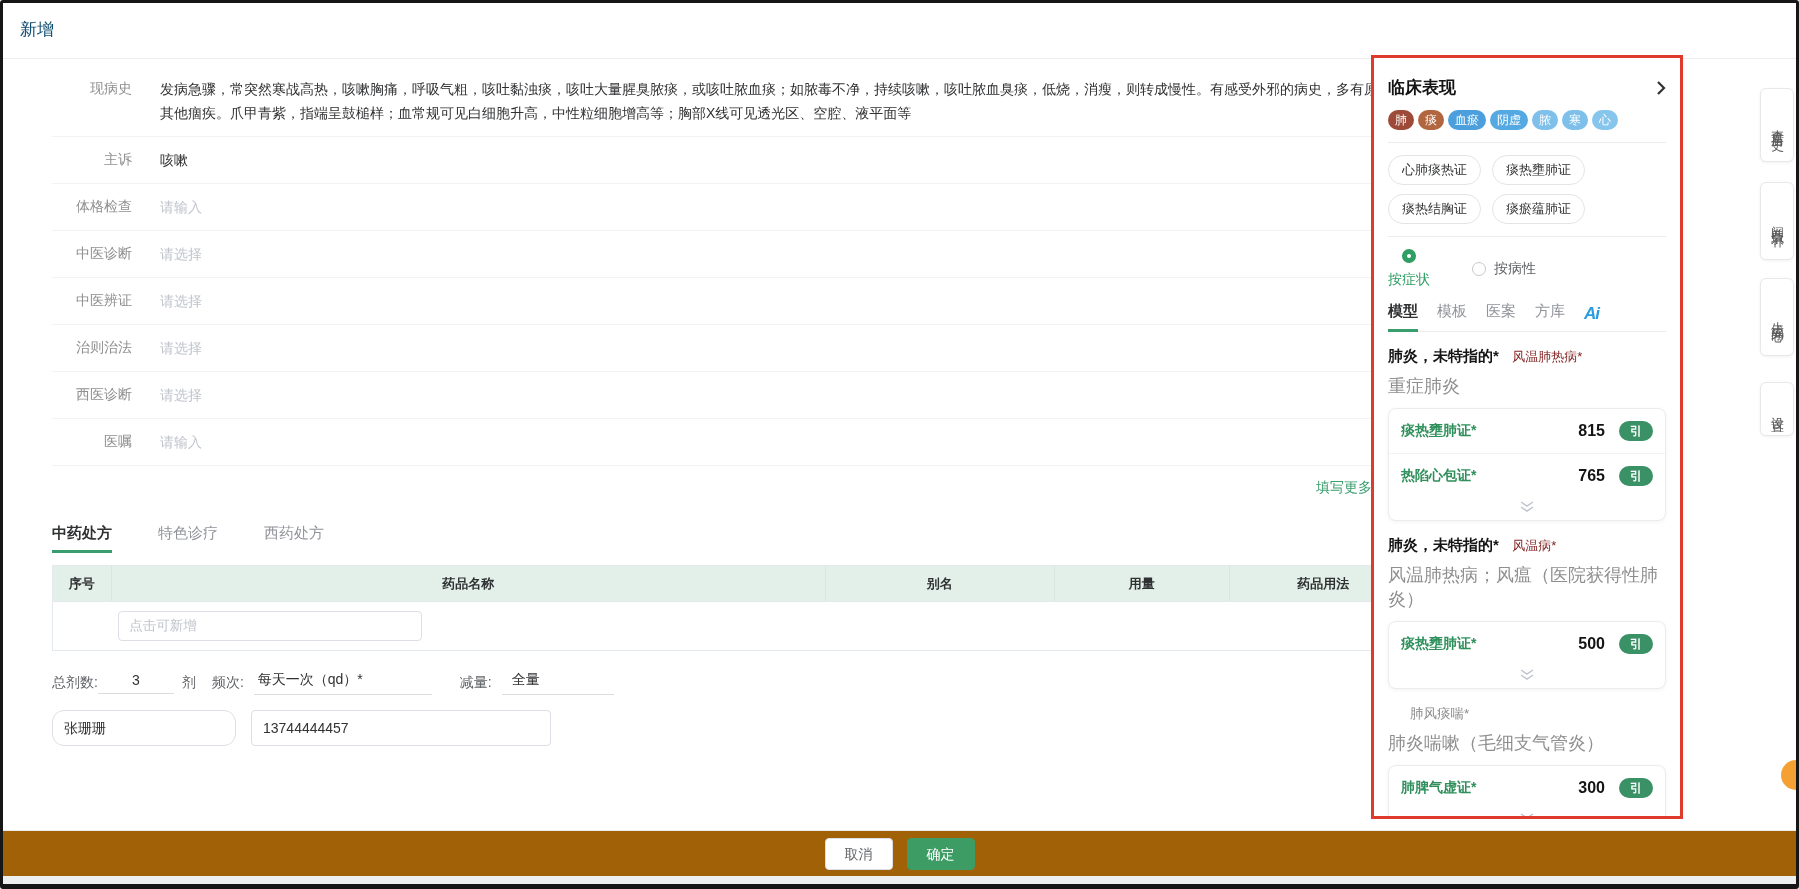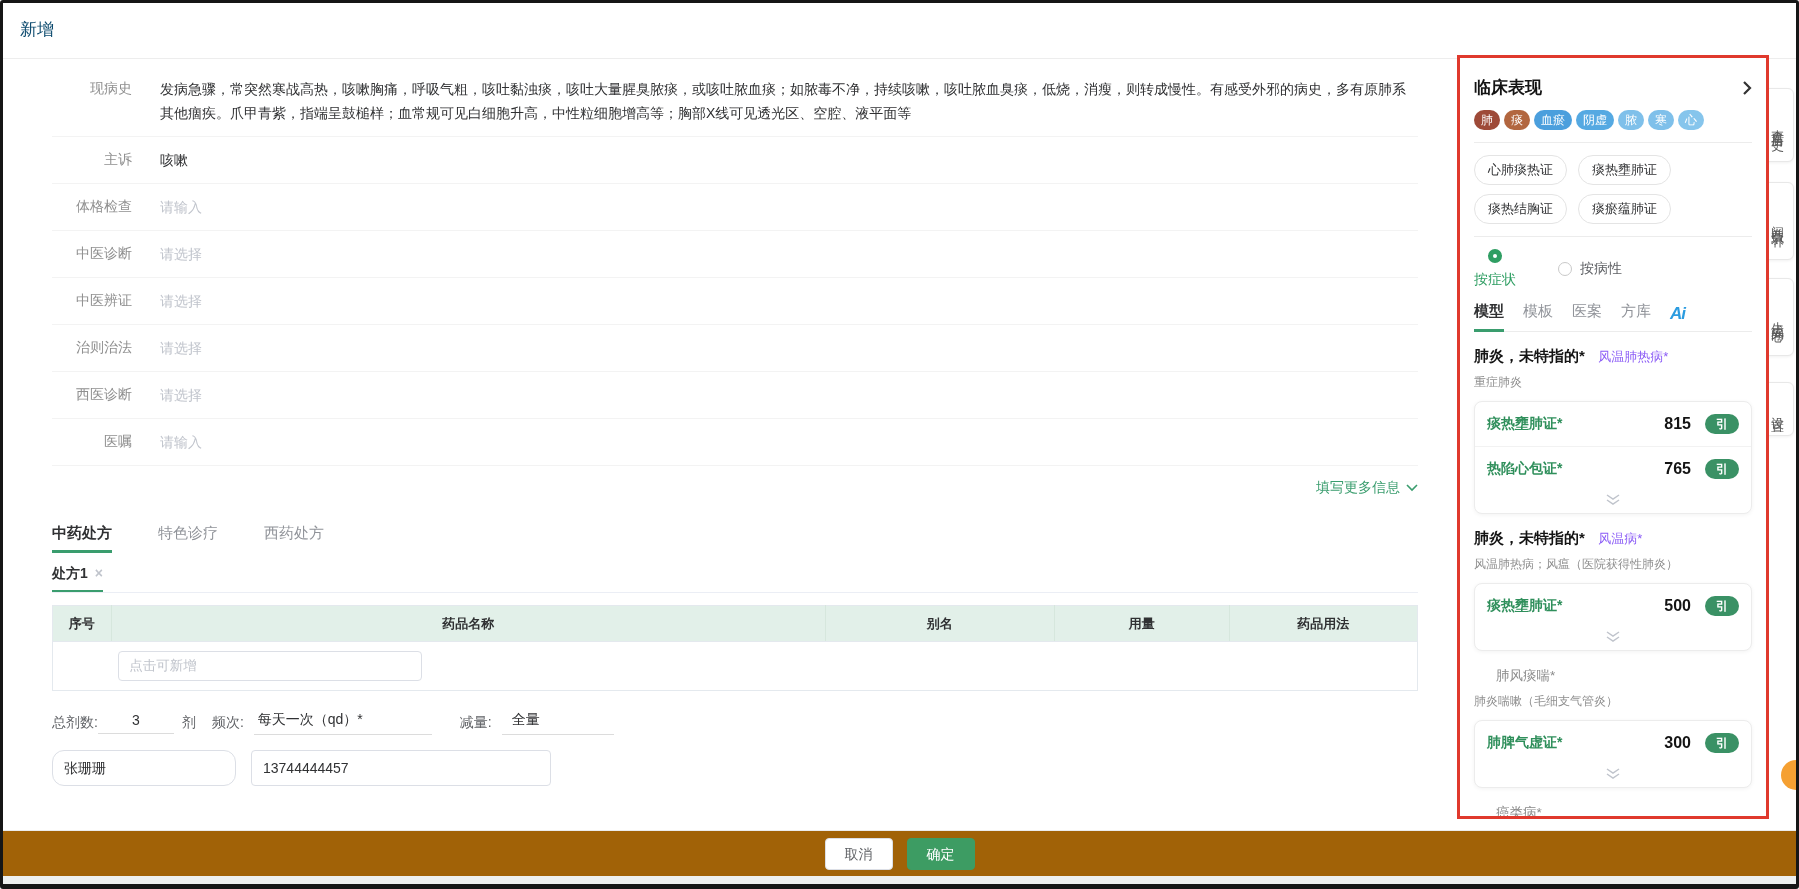--- a/index.html
+++ b/index.html
@@ -58,21 +58,21 @@
   .t-phone{width:276px;}
 
   
   .footer{position:absolute;left:0;right:0;top:830px;height:46px;background:#a16207;border-top:1px solid #ececec;display:flex;align-items:center;justify-content:center;gap:14px;z-index:8;}
   .btn{font-size:14px;border-radius:4px;padding:8px 19px;cursor:pointer;line-height:1;}
   .btn-cancel{background:#fff;border:1px solid #dcdfe6;color:#606266;}
   .btn-ok{background:#3d9c63;border:1px solid #3d9c63;color:#fff;}
   .bottom-strip{position:absolute;left:0;right:0;top:876px;height:10px;background:#eef0ef;z-index:8;}
 
   
-  .panel{position:absolute;left:1457px;top:55px;width:312px;height:764px;box-sizing:border-box;border:3px solid #e0392d;background:#fff;padding:18px 14px 12px;overflow:hidden;z-index:6;}
+  .panel{position:absolute;left:1371px;top:55px;width:312px;height:764px;box-sizing:border-box;border:3px solid #e0392d;background:#fff;padding:18px 14px 12px;overflow:hidden;z-index:6;}
   .p-head{display:flex;align-items:center;justify-content:space-between;}
   .p-title{font-size:17px;font-weight:bold;color:#141414;}
   .tags{display:flex;gap:4px;margin-top:11px;align-items:center;}
   .tag{color:#fff;font-size:12px;line-height:1;padding:4px 7px;border-radius:11px;cursor:pointer;white-space:nowrap;}
   .hr{border-top:1px solid #ececec;margin:12px 0;}
   .spills{display:flex;flex-wrap:wrap;gap:9px 11px;}
   .spill{border:1px solid #e4e4e4;border-radius:15px;padding:5px 13px;font-size:13px;color:#303133;background:#fff;cursor:pointer;}
   .radios{display:flex;gap:42px;}
   .radio{display:inline-flex;align-items:center;gap:8px;font-size:14px;cursor:pointer;}
   .rdot{width:14px;height:14px;border-radius:50%;box-sizing:border-box;position:relative;}
@@ -80,23 +80,23 @@
   .radio.sel .rdot::after{content:"";position:absolute;left:5px;top:5px;width:4px;height:4px;border-radius:50%;background:#fff;}
   .radio.sel{color:#2f9e63;flex-direction:column;}
   .radio.unsel .rdot{border:1px solid #c9c9c9;background:#fff;}
   .radio.unsel{color:#606266;}
   .ptabs{display:flex;gap:19px;align-items:flex-end;margin-top:13px;border-bottom:1px solid #ececec;font-size:15px;color:#909399;}
   .ptab{padding-bottom:10px;cursor:pointer;}
   .ptab.active{color:#303133;font-weight:bold;border-bottom:3px solid #3a9d6e;margin-bottom:-1px;padding-bottom:8px;}
   .ai{font-style:italic;font-weight:bold;font-size:17px;color:#2b9ce0;padding-bottom:7px;cursor:pointer;letter-spacing:-1px;}
   .group{margin-top:15px;}
   .gt .gt-main{font-size:15px;font-weight:bold;color:#141414;}
-  .gt .gt-aside{font-size:13px;color:#8b5cf6;margin-left:9px;}
+  .gt .gt-aside{font-size:13px;color:#7f1d1d;margin-left:9px;}
   .group.minor .gt-main{font-size:13.5px;font-weight:normal;color:#8a8a8a;padding-left:22px;}
-  .gdesc{font-size:12px;color:#8f8f8f;margin-top:8px;}
+  .gdesc{font-size:18px;color:#8f8f8f;margin-top:8px;}
   .card{border:1px solid #ececec;border-radius:8px;margin-top:10px;box-shadow:0 1px 4px rgba(0,0,0,.05);background:#fff;}
   .crow{display:flex;align-items:center;padding:12px 12px;}
   .crow + .crow{border-top:1px solid #f2f2f2;}
   .cname{color:#2f8f5b;font-weight:bold;font-size:14px;}
   .ccount{margin-left:auto;font-weight:bold;font-size:16px;color:#141414;}
   .cite{margin-left:14px;background:#3a9165;color:#fff;font-size:12px;font-weight:bold;padding:4px 11px;border-radius:12px;line-height:1;cursor:pointer;}
   .cchev{display:flex;justify-content:center;padding:3px 0 8px;cursor:pointer;}
 
   
   .side-tab{position:absolute;left:1760px;width:34px;box-sizing:border-box;background:#fff;border:1px solid #e8e8e8;border-radius:6px;box-shadow:0 1px 3px rgba(0,0,0,.06);writing-mode:vertical-rl;letter-spacing:3px;color:#595959;font-size:13px;display:flex;align-items:center;justify-content:center;cursor:pointer;z-index:5;}
@@ -154,23 +154,20 @@
         </svg>
     </span>
   </div>
 </div>
 
 <div class="rx">
   <div class="rx-tabs">
     <span class="rx-tab active">中药处方</span>
     <span class="rx-tab">特色诊疗</span>
     <span class="rx-tab">西药处方</span>
-  </div>
-  <div class="sub-row">
-    <span class="sub-tab"><span>处方1</span><span class="sub-close">×</span></span>
   </div>
   <table class="drugs">
     <colgroup>
         <col style="width:4.3%">
         <col style="width:52.3%">
         <col style="width:16.8%">
         <col style="width:12.8%">
         <col style="width:13.8%">
       </colgroup>
     <thead>

